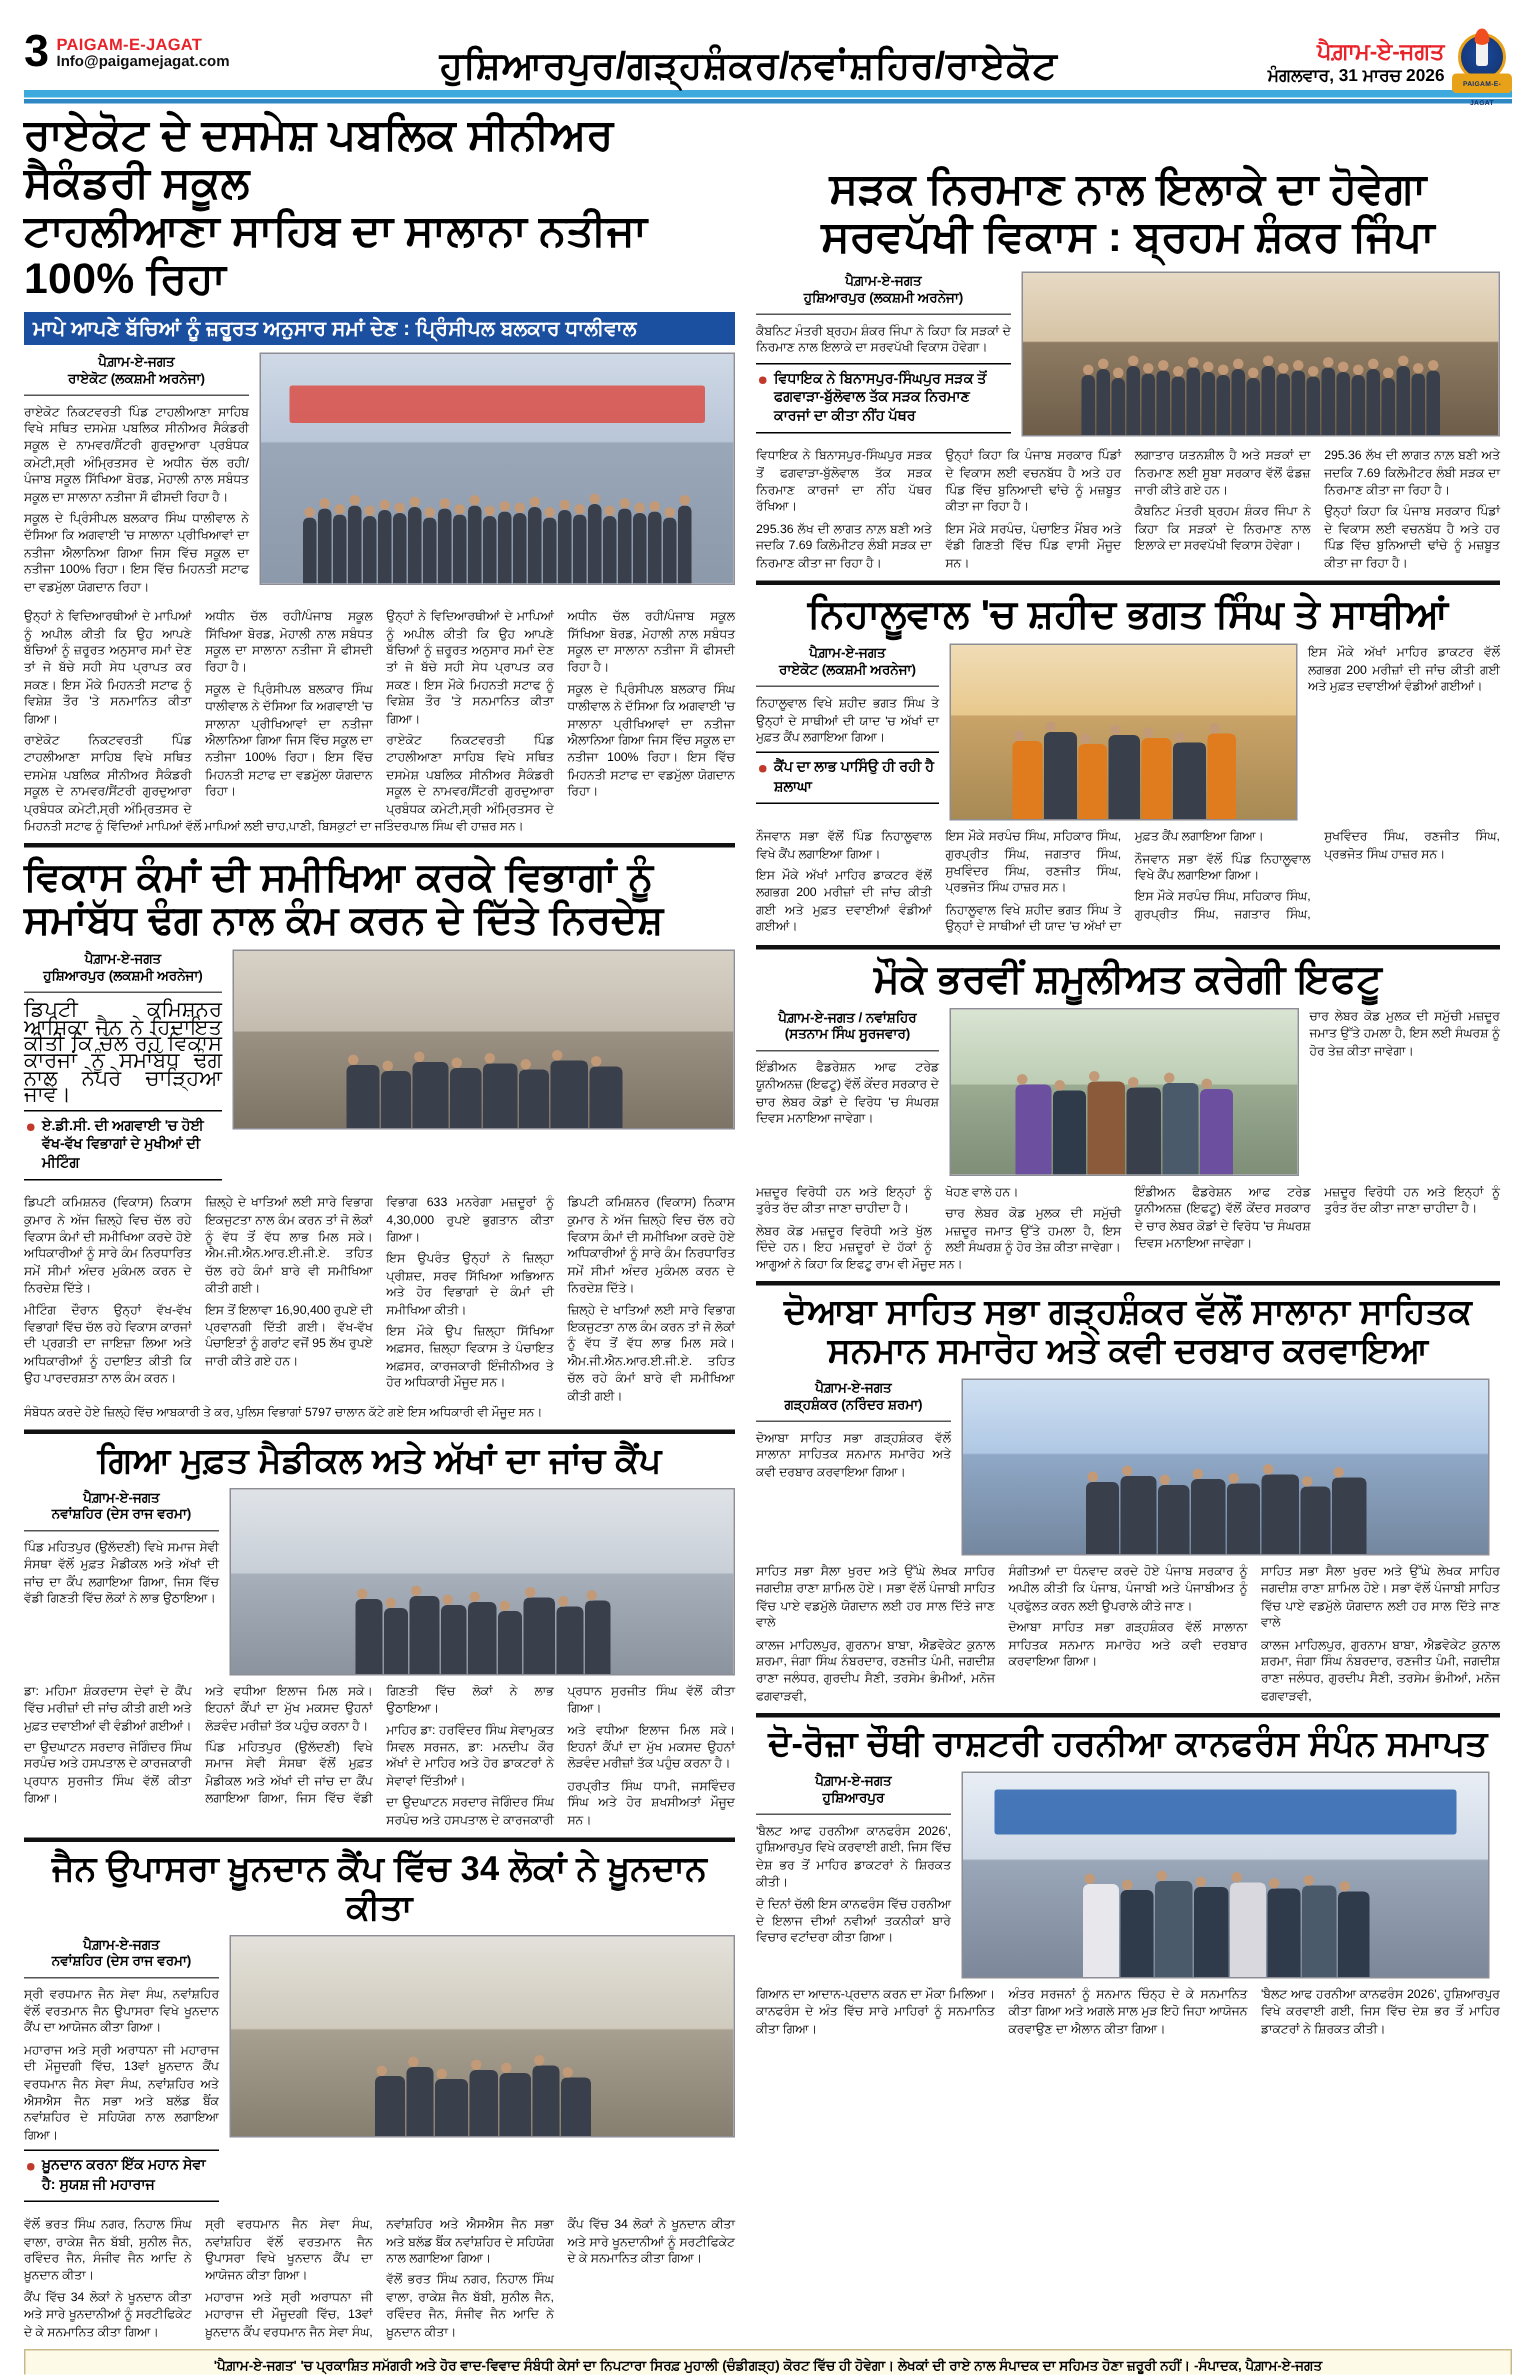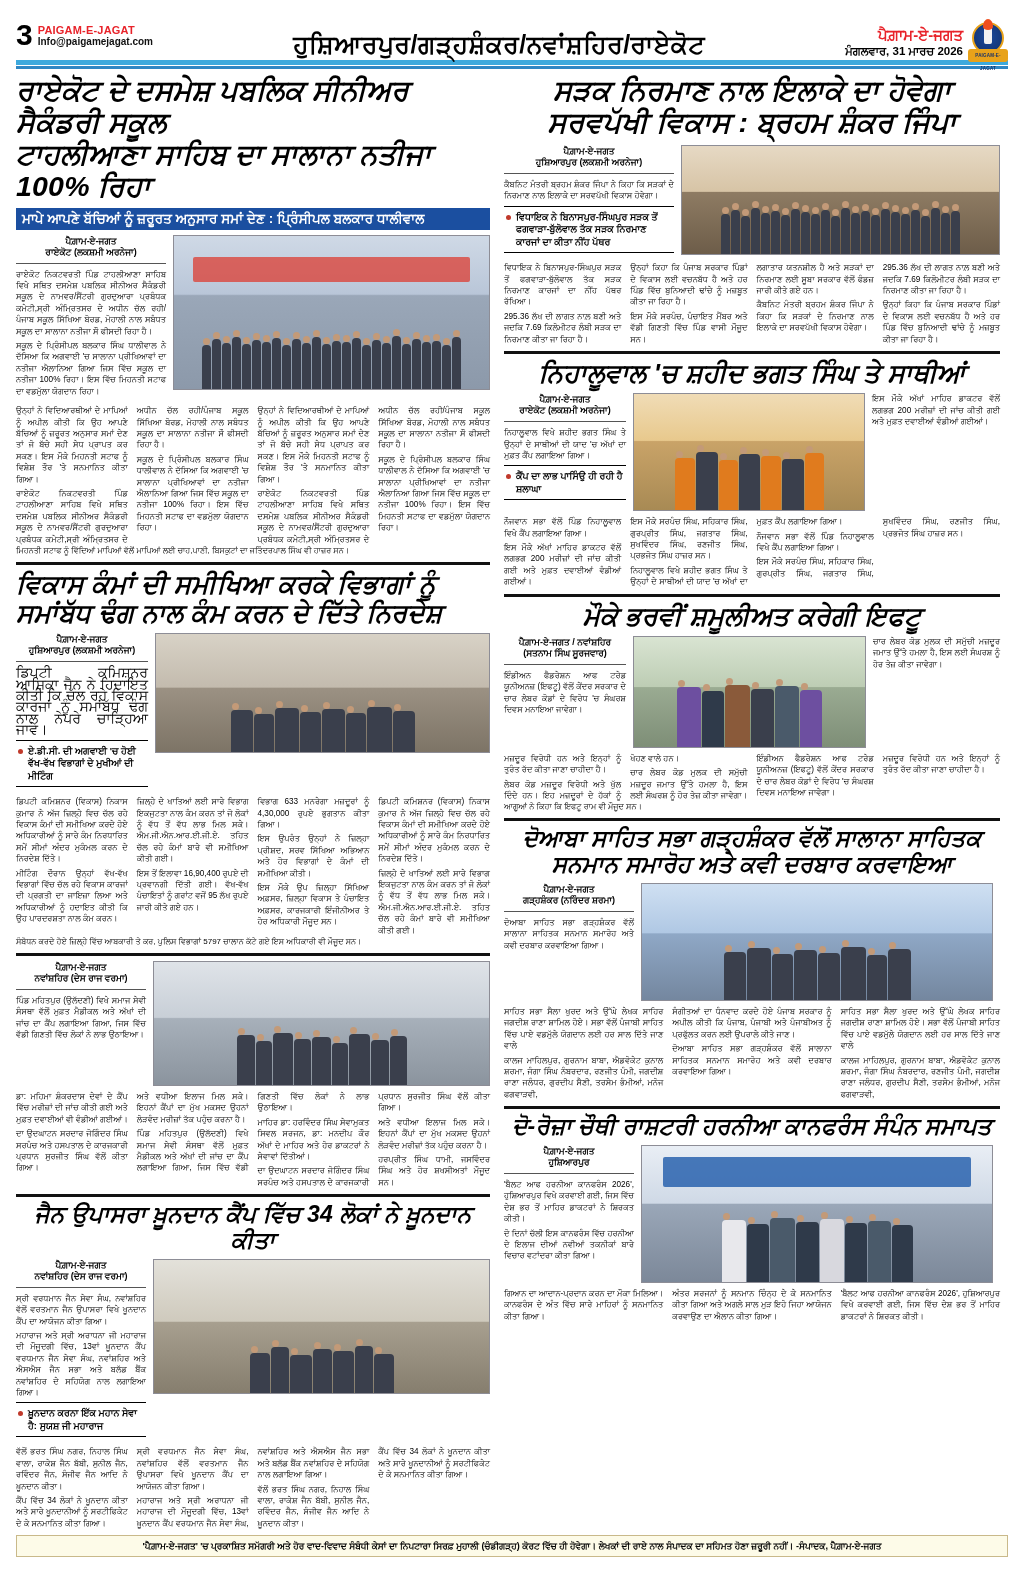--- a/index.html
+++ b/index.html
@@ -33,23 +33,23 @@
   .emb-flame { position: absolute; left: 15px; top: -3px; width: 10px; height: 11px; background: #f04e1e;
      border-radius: 50% 50% 50% 50% / 70% 70% 30% 30%; }
   .emb-ribbon { position: absolute; left: 0; top: 27px; width: 40px; height: 13px; background: #e8a21a;
      border-radius: 3px; color: #14306b; font-size: 4.5px; font-weight: bold; text-align: center; line-height: 13px; letter-spacing:.2px;}
   .rule-blue { height: 5px; background: #3da9dd; margin-top: 2px; }
   .rule-blue2 { height: 3px; background: #2f87c4; margin-top: 1px; }
 
   
   .cols { display: flex; gap: 14px; }
   .col-left { width: 474px; }
-  .col-right { width: 496px; }
-
-  .hl { font-weight: bold; line-height: 1.12; letter-spacing: .2px; font-style: italic; }
+  .col-right { width: 496px; margin-top: 36px; }
+
+  .hl { font-weight: bold; line-height: 1.12; letter-spacing: .2px; }
   .hl-xl { font-size: 28.5px; }
   .hl-lg { font-size: 26px; }
   .hl-md { font-size: 23px; }
   .hl-center { text-align: center; }
 
   .subbar { background: #1b4fa0; color: #fff; font-size: 13.5px; font-weight: bold;
             padding: 3px 6px; margin-top: 5px; letter-spacing: .1px; }
 
   .rule-thick { height: 3px; background: #111; margin: 6px 0 5px; }
   .rule-thin { height: 1px; background: #555; margin: 5px 0; }
@@ -222,20 +222,21 @@
           <p>ਇਸ ਮੌਕੇ ਉਪ ਜ਼ਿਲ੍ਹਾ ਸਿੱਖਿਆ ਅਫ਼ਸਰ, ਜ਼ਿਲ੍ਹਾ ਵਿਕਾਸ ਤੇ ਪੰਚਾਇਤ ਅਫ਼ਸਰ, ਕਾਰਜਕਾਰੀ ਇੰਜੀਨੀਅਰ ਤੇ ਹੋਰ ਅਧਿਕਾਰੀ ਮੌਜੂਦ ਸਨ।</p>
           <p>ਡਿਪਟੀ ਕਮਿਸ਼ਨਰ (ਵਿਕਾਸ) ਨਿਕਾਸ ਕੁਮਾਰ ਨੇ ਅੱਜ ਜ਼ਿਲ੍ਹੇ ਵਿਚ ਚੱਲ ਰਹੇ ਵਿਕਾਸ ਕੰਮਾਂ ਦੀ ਸਮੀਖਿਆ ਕਰਦੇ ਹੋਏ ਅਧਿਕਾਰੀਆਂ ਨੂੰ ਸਾਰੇ ਕੰਮ ਨਿਰਧਾਰਿਤ ਸਮੇਂ ਸੀਮਾਂ ਅੰਦਰ ਮੁਕੰਮਲ ਕਰਨ ਦੇ ਨਿਰਦੇਸ਼ ਦਿੱਤੇ।</p>
           <p>ਜ਼ਿਲ੍ਹੇ ਦੇ ਖਾਤਿਆਂ ਲਈ ਸਾਰੇ ਵਿਭਾਗ ਇਕਜੁਟਤਾ ਨਾਲ ਕੰਮ ਕਰਨ ਤਾਂ ਜੋ ਲੋਕਾਂ ਨੂੰ ਵੱਧ ਤੋਂ ਵੱਧ ਲਾਭ ਮਿਲ ਸਕੇ। ਐਮ.ਜੀ.ਐਨ.ਆਰ.ਈ.ਜੀ.ਏ. ਤਹਿਤ ਚੱਲ ਰਹੇ ਕੰਮਾਂ ਬਾਰੇ ਵੀ ਸਮੀਖਿਆ ਕੀਤੀ ਗਈ।</p>
         </div>
         <div style="font-size:8px; line-height:11px;">ਸੰਬੋਧਨ ਕਰਦੇ ਹੋਏ ਜ਼ਿਲ੍ਹੇ ਵਿੱਚ ਆਬਕਾਰੀ ਤੇ ਕਰ, ਪੁਲਿਸ ਵਿਭਾਗਾਂ 5797 ਚਾਲਾਨ ਕੱਟੇ ਗਏ ਇਸ ਅਧਿਕਾਰੀ ਵੀ ਮੌਜੂਦ ਸਨ।</div>
       </div>
 
       <div class="rule-thick"></div>
 
       <div>
+        <div class="hl hl-md hl-center">ਗਿਆ ਮੁਫ਼ਤ ਮੈਡੀਕਲ ਅਤੇ ਅੱਖਾਂ ਦਾ ਜਾਂਚ ਕੈਂਪ</div>
 
         <div style="display:flex; gap:7px; margin-top:5px;">
           <div style="width:130px;">
             <div class="byline">ਪੈਗ਼ਾਮ-ਏ-ਜਗਤ</div>
             <div class="byline2">ਨਵਾਂਸ਼ਹਿਰ (ਦੇਸ ਰਾਜ ਵਰਮਾ)</div>
             <div class="rule-thin"></div>
             <div style="font-size:8.2px; line-height:11.4px; text-align:justify;">ਪਿੰਡ ਮਹਿਤਪੁਰ (ਉਲੱਦਣੀ) ਵਿਖੇ ਸਮਾਜ ਸੇਵੀ ਸੰਸਥਾ ਵੱਲੋਂ ਮੁਫ਼ਤ ਮੈਡੀਕਲ ਅਤੇ ਅੱਖਾਂ ਦੀ ਜਾਂਚ ਦਾ ਕੈਂਪ ਲਗਾਇਆ ਗਿਆ, ਜਿਸ ਵਿੱਚ ਵੱਡੀ ਗਿਣਤੀ ਵਿੱਚ ਲੋਕਾਂ ਨੇ ਲਾਭ ਉਠਾਇਆ।</div>
           </div>
           <div class="photo ph-camp" style="width:337px; height:125px;">
             <div class="people">

